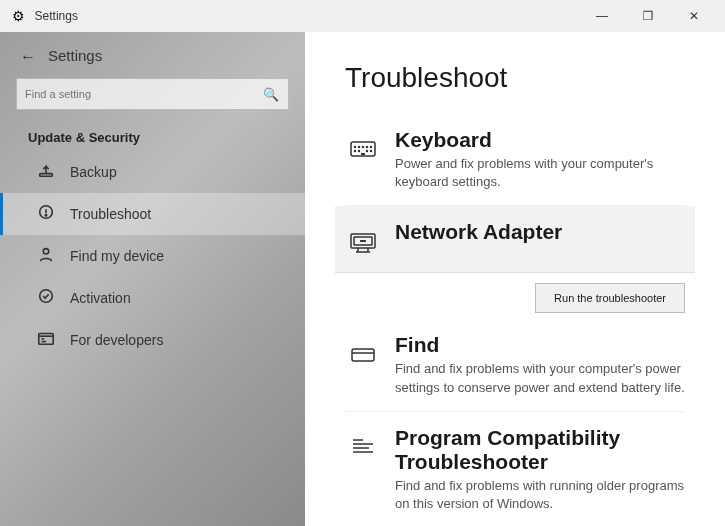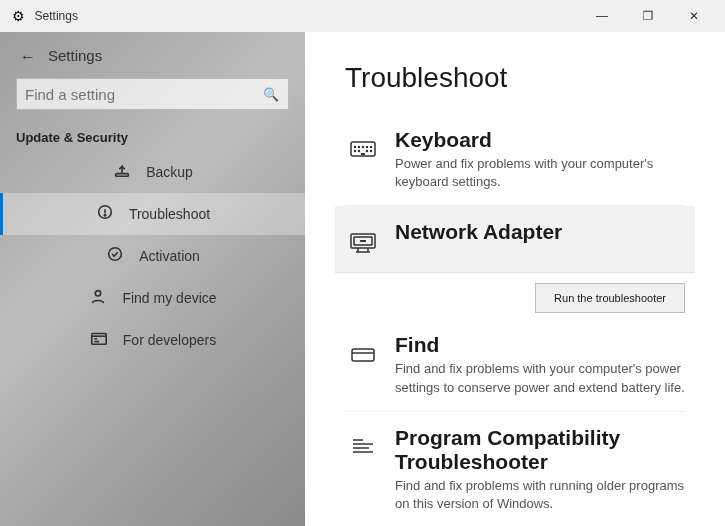--- a/index.html
+++ b/index.html
@@ -90,45 +90,44 @@
       display: flex;
       align-items: center;
       background: rgba(255,255,255,0.7);
       border: 1px solid rgba(0,0,0,0.2);
       height: 32px;
       padding: 0 8px;
     }
     .sidebar-search input {
       border: none;
       background: transparent;
-      font-size: 15px;
+      font-size: 11px;
       flex: 1;
       outline: none;
       color: #555;
     }
     .sidebar-search .search-icon {
       color: #555;
       font-size: 13px;
     }
 
     .sidebar-section-title {
       font-size: 13px;
       font-weight: 700;
       color: #222;
-      padding: 8px 20px 6px 16px;
+      padding: 8px 20px 6px 28px;
     }
 
     .sidebar-item {
       display: flex;
       align-items: center;
       padding: 10px 36px;
       cursor: pointer;
       color: #333;
       position: relative;
-      justify-content: center;
     }
     .sidebar-item.active {
       background: rgba(255,255,255,0.3);
     }
     .sidebar-item.active::before {
       content: '';
       position: absolute;
       left: 0;
       top: 0;
       bottom: 0;
@@ -266,35 +265,35 @@
           <circle cx="10" cy="13.5" r="0.8" fill="#333"></circle>
         </svg>
       </span>
       <span class="item-label">Troubleshoot</span>
     </div>
 
 
     <div class="sidebar-item">
       <span class="item-icon">
         <svg viewBox="0 0 20 20" width="18" height="18" fill="none" stroke="#333" stroke-width="1.8">
+          <circle cx="10" cy="7" r="3"></circle>
+          <path d="M4,18 C4,14 16,14 16,18"></path>
+        </svg>
+      </span>
+      <span class="item-label">Find my device</span>
+    </div>
+
+    <div class="sidebar-item">
+      <span class="item-icon">
+        <svg viewBox="0 0 20 20" width="18" height="18" fill="none" stroke="#333" stroke-width="1.8">
           <circle cx="10" cy="10" r="7"></circle>
           <polyline points="7,10 9,12.5 13,8"></polyline>
         </svg>
       </span>
       <span class="item-label">Activation</span>
-    </div>
-
-    <div class="sidebar-item">
-      <span class="item-icon">
-        <svg viewBox="0 0 20 20" width="18" height="18" fill="none" stroke="#333" stroke-width="1.8">
-          <circle cx="10" cy="7" r="3"></circle>
-          <path d="M4,18 C4,14 16,14 16,18"></path>
-        </svg>
-      </span>
-      <span class="item-label">Find my device</span>
     </div>
 
     <div class="sidebar-item">
       <span class="item-icon">
         <svg viewBox="0 0 20 20" width="18" height="18" fill="none" stroke="#333" stroke-width="1.8">
           <rect x="2" y="5" width="16" height="12" rx="1"></rect>
           <line x1="2" y1="8" x2="18" y2="8"></line>
           <line x1="5" y1="11" x2="8" y2="11"></line>
           <line x1="5" y1="14" x2="10" y2="14"></line>
         </svg>

